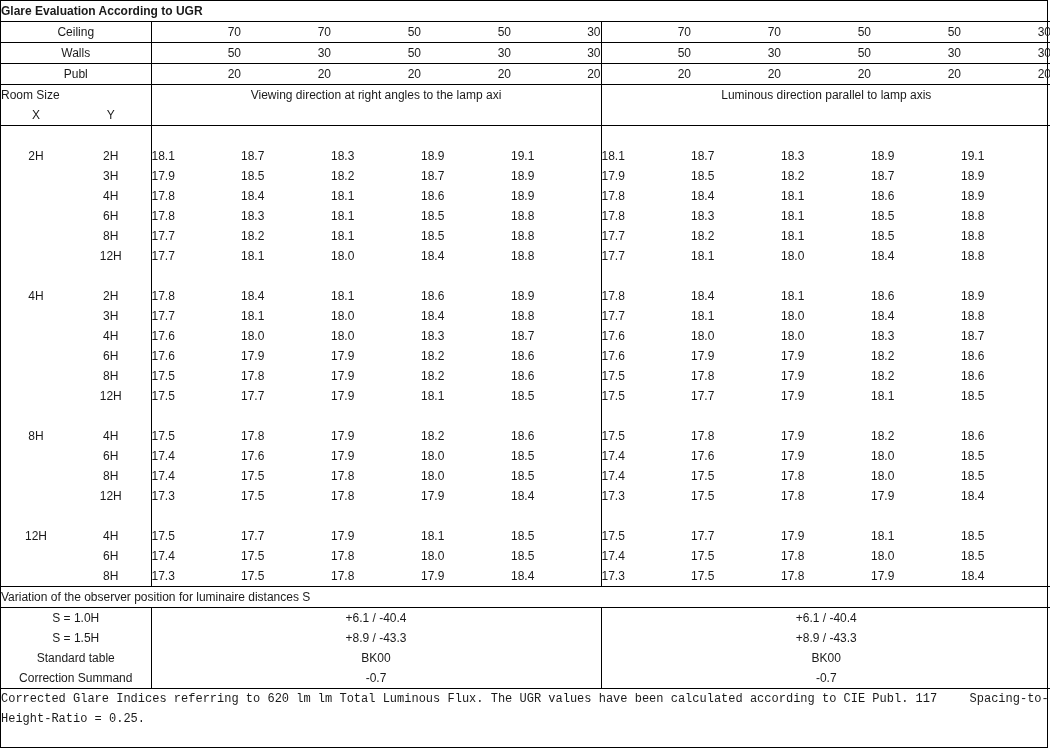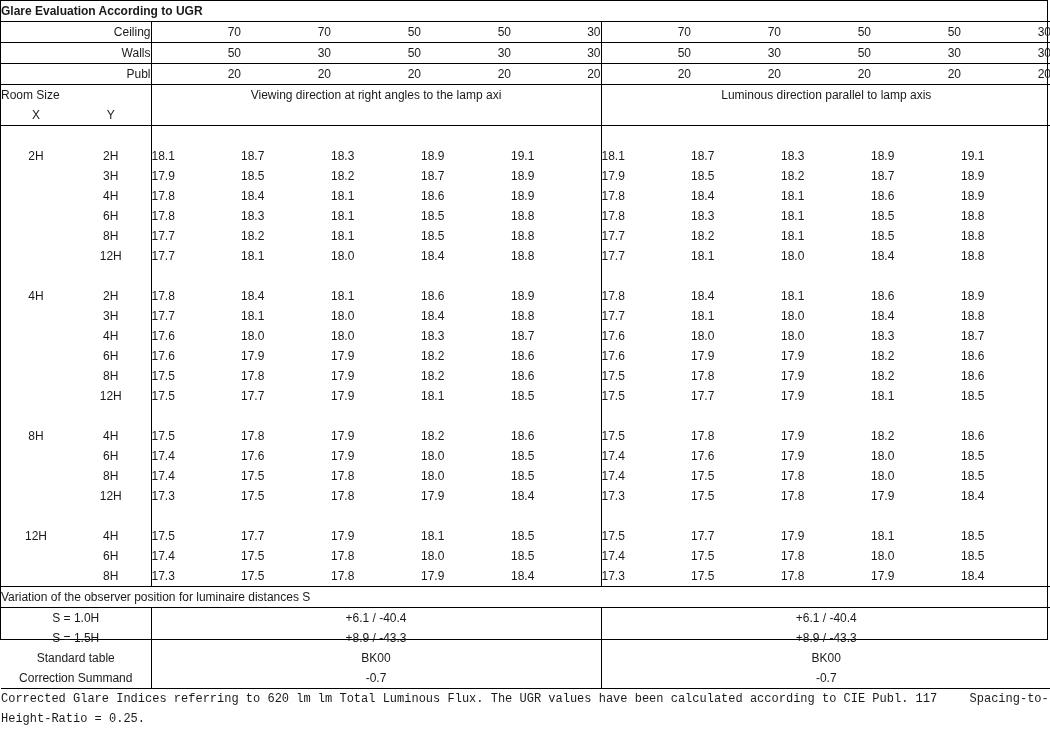--- a/index.html
+++ b/index.html
@@ -9,21 +9,21 @@
   body {
     width: 1050px;
     height: 750px;
     background: #ffffff;
     font-family: "Liberation Sans", sans-serif;
     font-size: 12px;
     color: #1a1a1a;
   }
   .sheet {
     width: 1048px;
-    height: 640px;
+    height: 748px;
     border: 1px solid #000000;
     box-sizing: border-box;
     position: relative;
   }
   table.ugr {
     width: 100%;
     border-collapse: collapse;
     table-layout: fixed;
   }
   table.ugr td {
@@ -36,21 +36,21 @@
   .title-cell {
     font-weight: bold;
     font-size: 12.5px;
     padding-left: 6px;
     border-bottom: 1px solid #000000;
     height: 18px;
     line-height: 18px;
   }
   .rowlabel {
     padding-left: 6px;
-    text-align: right;
+    text-align: center;
   }
   .vsep {
     border-left: 1px solid #000000;
   }
   .hline-bottom {
     border-bottom: 1px solid #000000;
   }
   .num {
     text-align: left;
     padding-left: 10px;

